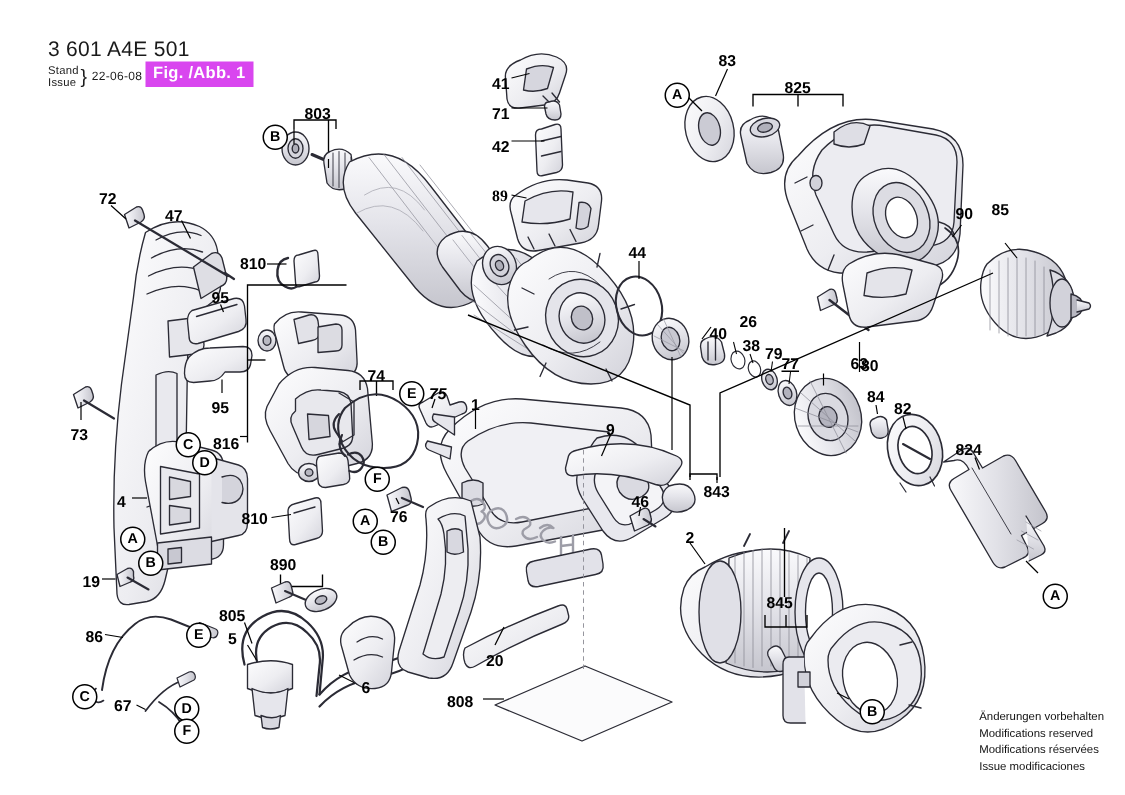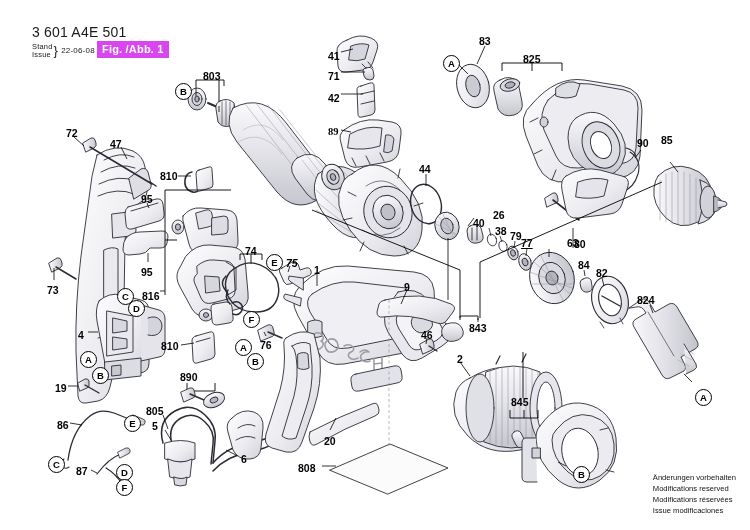--- a/index.html
+++ b/index.html
@@ -514,21 +514,21 @@
     <div class="lbl" style="left: 66px; top: 128px;">72</div>
     <div class="lbl" style="left: 110px; top: 139px;">47</div>
     <div class="lbl" style="left: 47px; top: 285px;">73</div>
     <div class="lbl" style="left: 141px; top: 194px;">95</div>
     <div class="lbl" style="left: 141px; top: 267px;">95</div>
     <div class="lbl" style="left: 160px; top: 171px;">810</div>
     <div class="lbl" style="left: 142px; top: 291px;">816</div>
     <div class="lbl" style="left: 78px; top: 330px;">4</div>
     <div class="lbl" style="left: 55px; top: 383px;">19</div>
     <div class="lbl" style="left: 57px; top: 420px;">86</div>
-    <div class="lbl" style="left: 76px; top: 466px;">87</div>
+    <div class="lbl" style="left: 76px; top: 466px;">67</div>
     <div class="lbl" style="left: 161px; top: 341px;">810</div>
     <div class="lbl" style="left: 180px; top: 372px;">890</div>
     <div class="lbl" style="left: 146px; top: 406px;">805</div>
     <div class="lbl" style="left: 152px; top: 421px;">5</div>
     <div class="lbl" style="left: 241px; top: 454px;">6</div>
     <div class="lbl" style="left: 203px; top: 71px;">803</div>
     <div class="lbl" style="left: 328px; top: 51px;">41</div>
     <div class="lbl" style="left: 328px; top: 71px;">71</div>
     <div class="lbl" style="left: 328px; top: 93px;">42</div>
     <div class="lbl" style="left: 328px; top: 127px; font-family: Liberation Serif, serif;">89</div>

